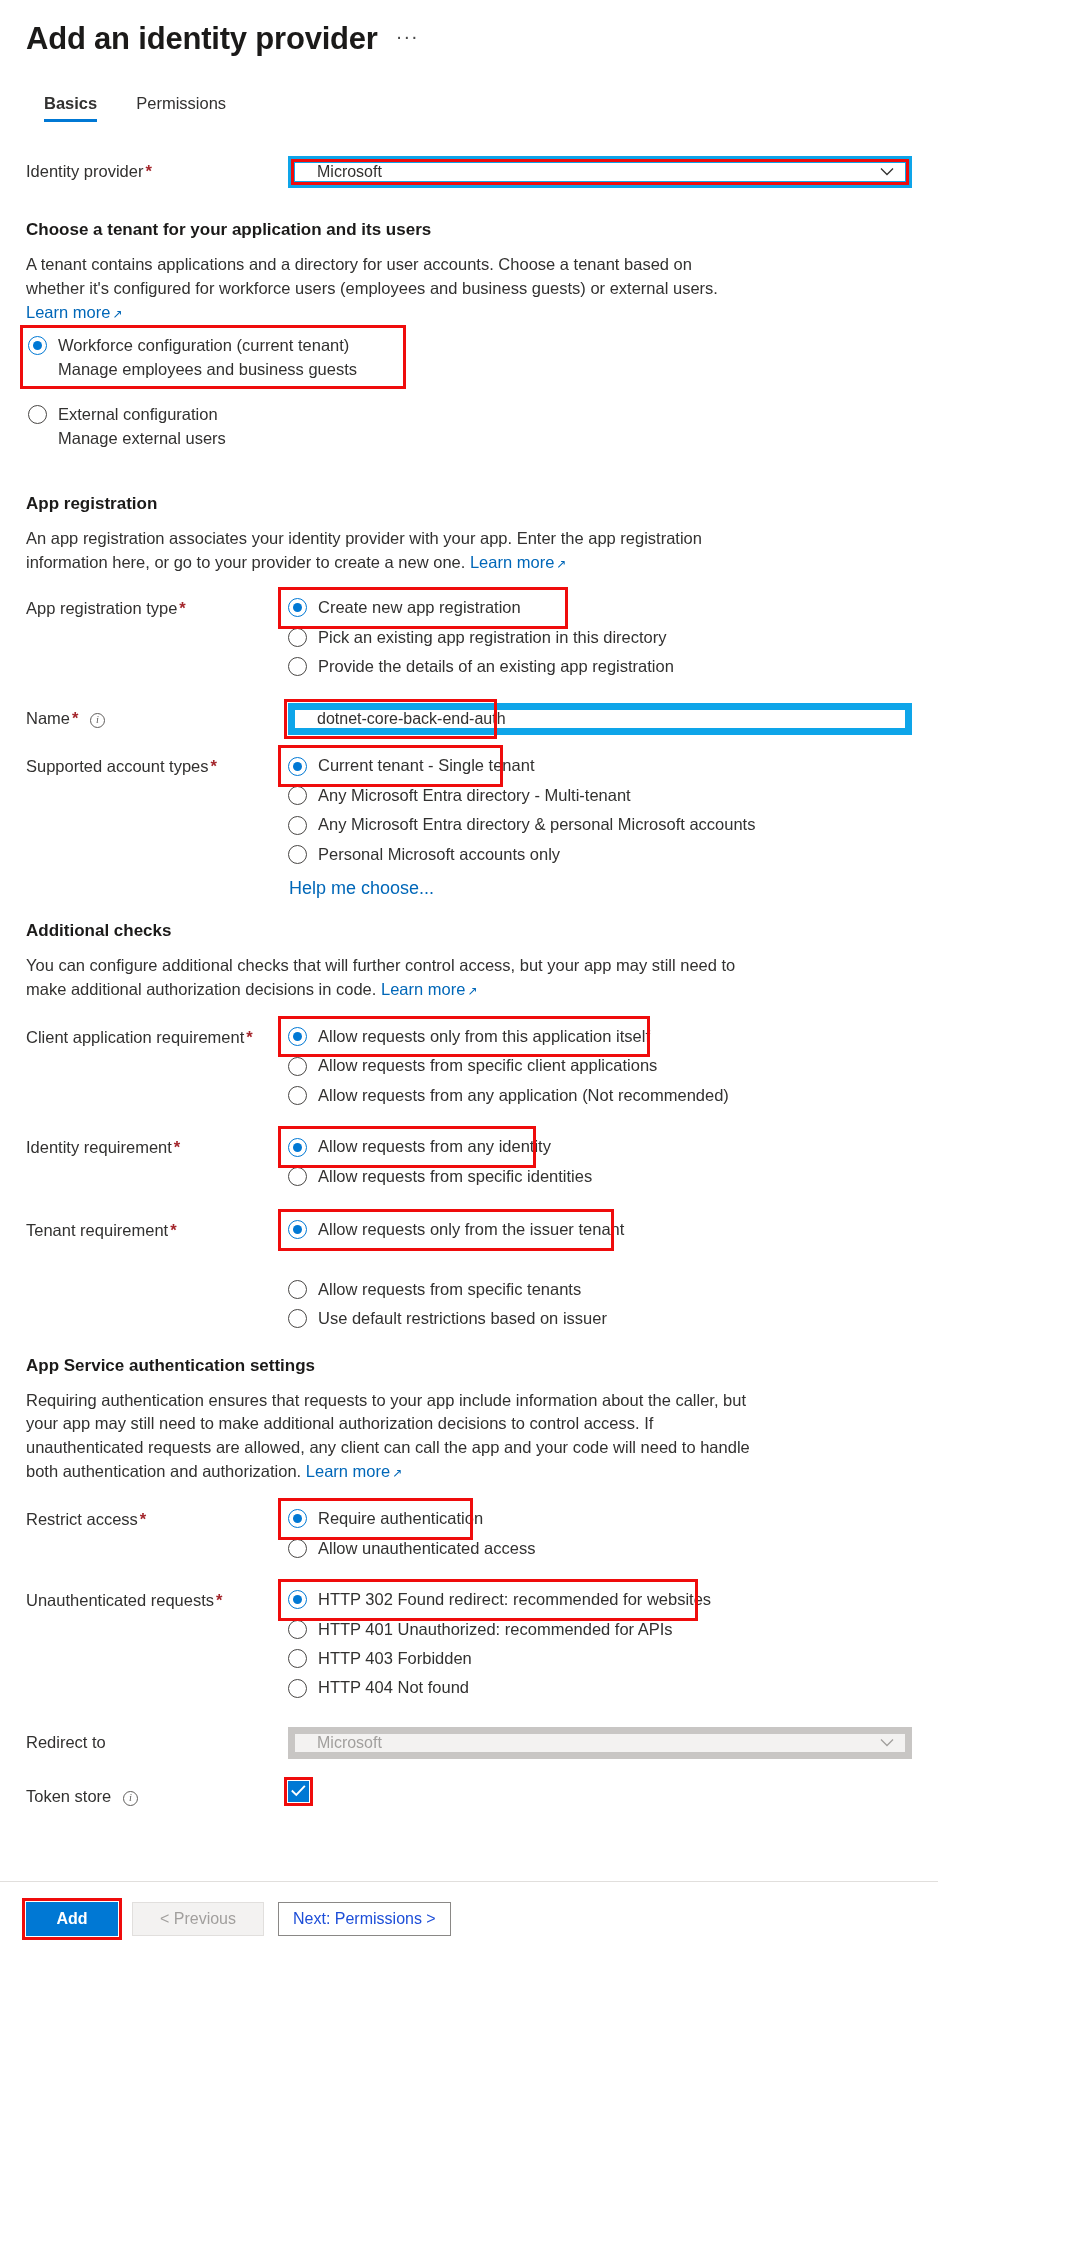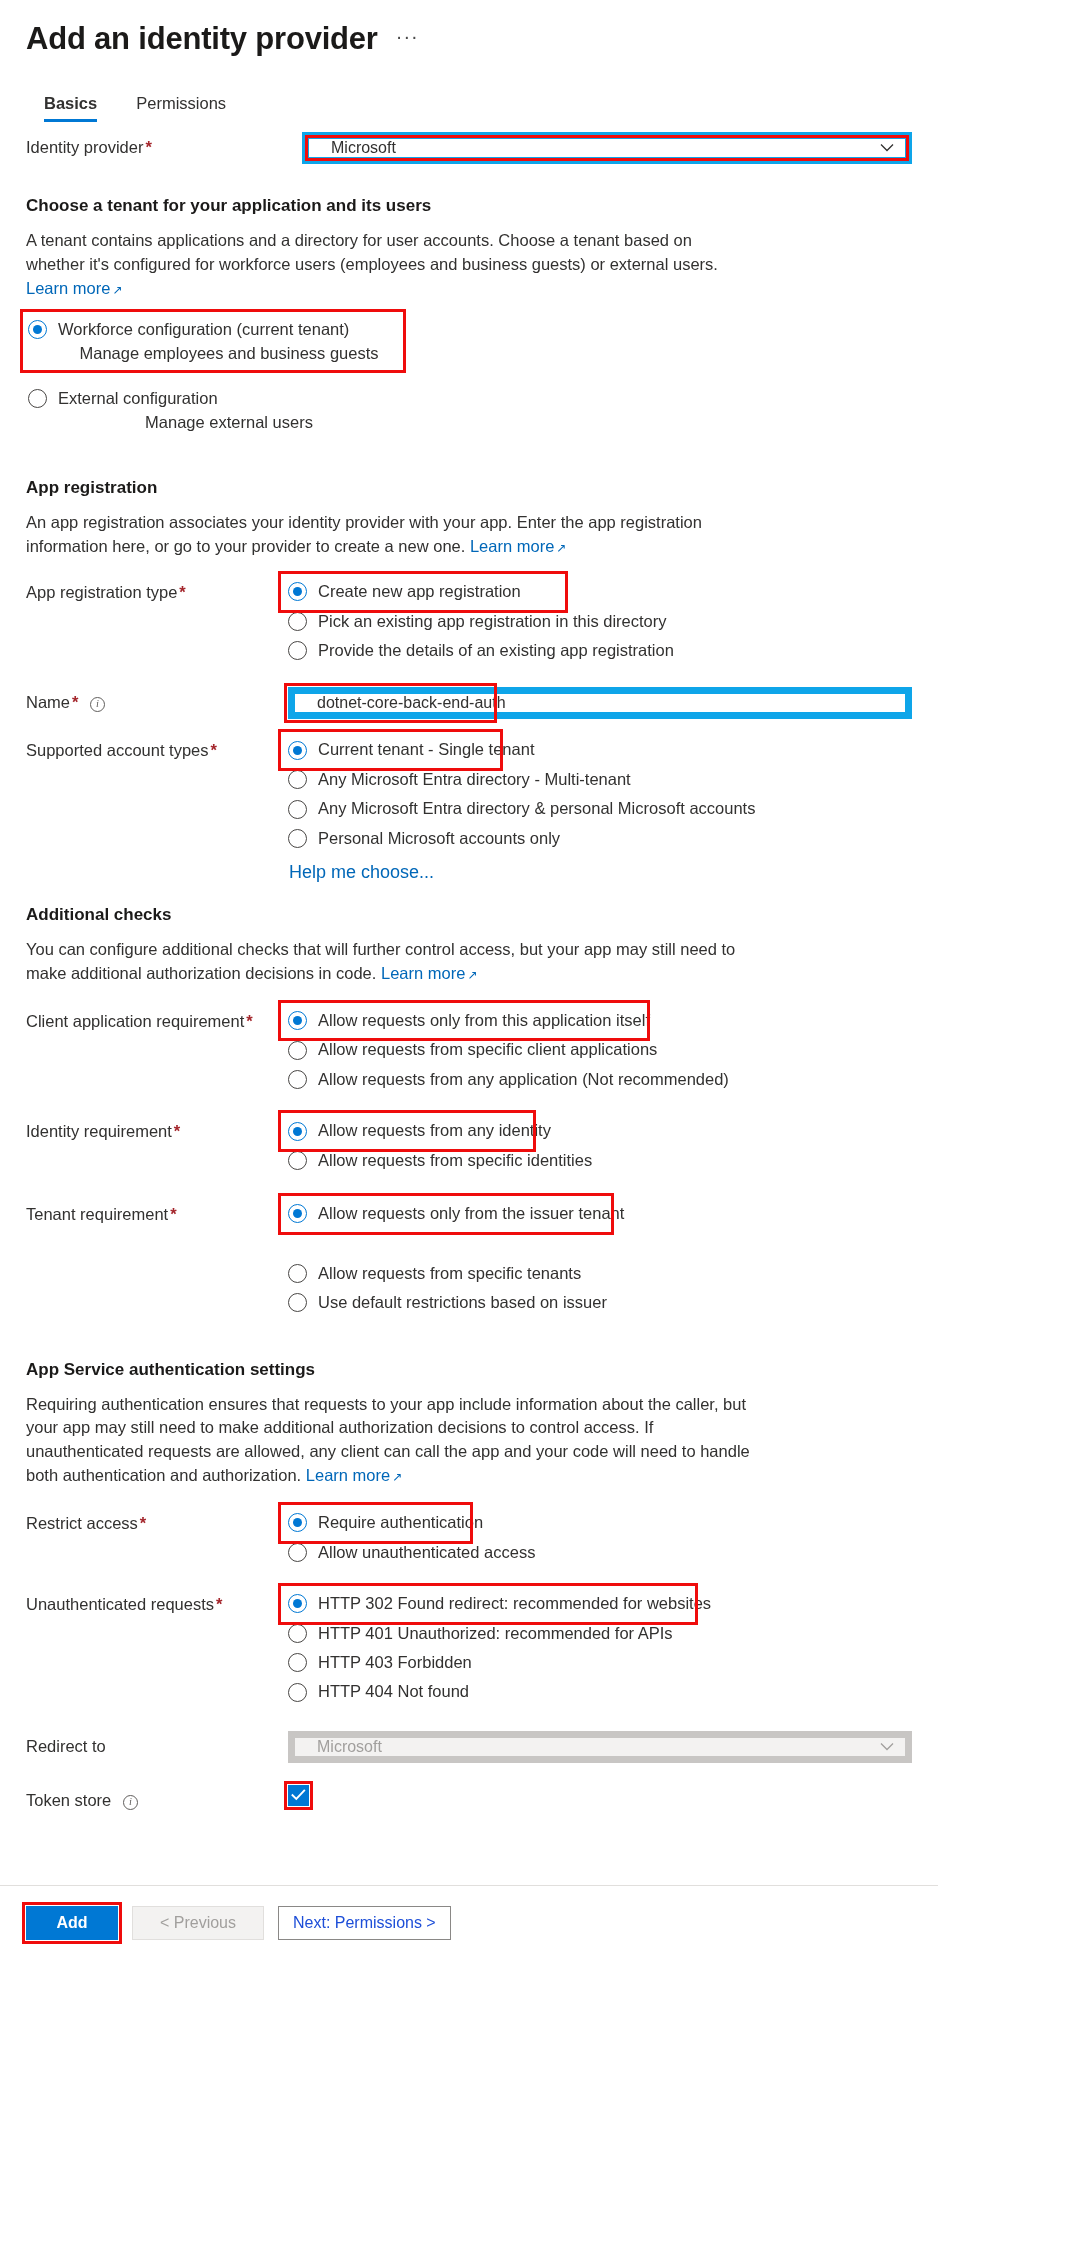--- a/index.html
+++ b/index.html
@@ -288,21 +288,21 @@
   <div class="title-row">
     <div class="page-title">Add an identity provider</div>
     <div class="ellipsis-btn">···</div>
   </div>
 
   <div class="tabs">
     <div class="tab active">Basics</div>
     <div class="tab">Permissions</div>
   </div>
 
-  <div class="row" style="margin-top:10px;gap:14px;">
+  <div class="row" style="margin-top:34px;">
     <div class="label-col">
       <span>Identity provider</span><span class="req">*</span>
     </div>
     <div class="field-col">
       <div class="select hl" style="--t:-4px;--b:-4px;--l:-4px;--r:-4px;">
         <span>Microsoft</span>
         <span class="chev">
           <svg width="14" height="9" viewBox="0 0 14 9">
               <path d="M1 1 L7 7 L13 1" stroke="#323130" stroke-width="1.3" fill="none"></path>
             </svg>
@@ -310,21 +310,21 @@
       </div>
     </div>
   </div>
 
   <h2 class="section">Choose a tenant for your application and its users</h2>
   <p class="section-desc">
     <span>A tenant contains applications and a directory for user accounts. Choose a tenant based on whether it's configured for workforce users (employees and business guests) or external users.</span>
     <a class="link">Learn more</a><span class="ext-icon">↗</span>
   </p>
 
-  <div style="margin-top:14px;margin-left:2px;max-width:372px;text-align:center;">
+  <div style="margin-top:6px;margin-left:2px;max-width:372px;">
     <div class="hl" style="--t:-6px;--b:-5px;--l:-8px;--r:-6px;">
       <div class="radio-opt checked">
         <span class="dot"></span>
         <span class="radio-text">Workforce configuration (current tenant)</span>
       </div>
       <div class="radio-sub">Manage employees and business guests</div>
     </div>
 
     <div style="margin-top:16px;">
       <div class="radio-opt">
@@ -454,21 +454,21 @@
         <span class="dot"></span>
         <span class="radio-text">Allow requests from specific tenants</span>
       </div>
       <div class="radio-opt">
         <span class="dot"></span>
         <span class="radio-text">Use default restrictions based on issuer</span>
       </div>
     </div>
   </div>
 
-  <h2 class="section" style="margin-top:42px;">App Service authentication settings</h2>
+  <h2 class="section" style="margin-top:22px;">App Service authentication settings</h2>
   <p class="section-desc" style="max-width:740px;">
     <span>Requiring authentication ensures that requests to your app include information about the caller, but your app may still need to make additional authorization decisions to control access. If unauthenticated requests are allowed, any client can call the app and your code will need to handle both authentication and authorization.</span>
     <a class="link">Learn more</a><span class="ext-icon">↗</span>
   </p>
 
   <div class="row" style="margin-top:20px;">
     <div class="label-col">
       <span>Restrict access</span><span class="req">*</span>
     </div>
     <div class="field-col radio-group" style="max-width:470px;">

